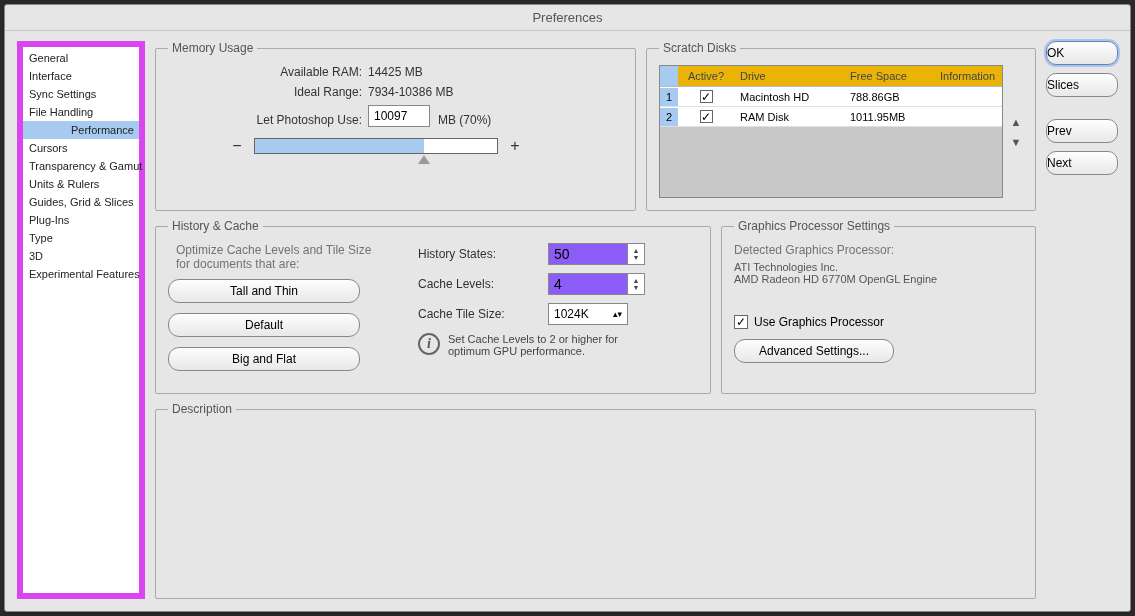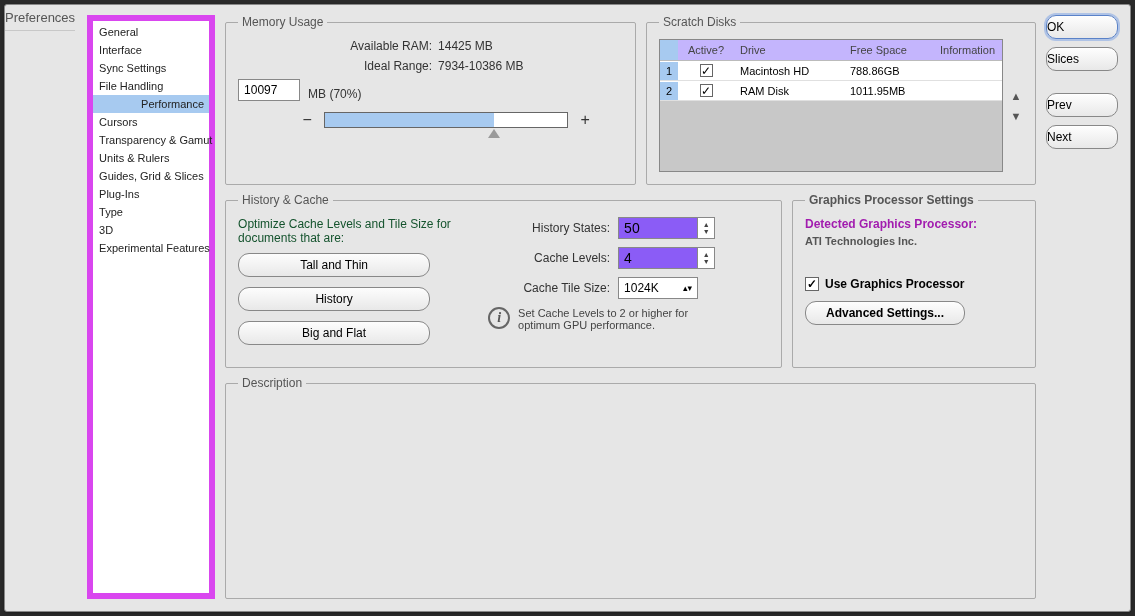--- a/index.html
+++ b/index.html
@@ -13,21 +13,21 @@
     overflow: hidden;
     padding: 4px;
   }
   .dialog {
     background: #e6e6e6;
     border: 1px solid #888;
     border-radius: 3px;
     width: 100%;
     height: 100%;
     display: flex;
-    flex-direction: row;
+    flex-direction: column;
     box-shadow: 0 1px 3px rgba(0,0,0,0.3);
   }
   .titlebar {
     height: 26px;
     border-bottom: 1px solid #c8c8c8;
     text-align: center;
     line-height: 26px;
     color: #555;
     font-size: 13px;
   }
@@ -74,21 +74,21 @@
     position: relative;
   }
   fieldset.group legend {
     color: #555;
     font-size: 12px;
     padding: 0 4px;
   }
   .memory-group { flex: 1; }
   .scratch-group { width: 390px; }
   .history-group { flex: 1; display:flex; }
-  .gpu-group { width: 244px; font-weight: bold; }
+  .gpu-group { width: 315px; }
   .description-group { flex: 1; min-height: 168px; }
 
   .label { color: #333; }
   .kv { display: flex; align-items: flex-end; margin-bottom: 6px; }
   .kv .k { width: 200px; text-align: right; padding-right: 6px; }
   input.text {
     border: 1px solid #888;
     background: #fff;
     padding: 3px 5px;
     font-size: 12px;
@@ -135,57 +135,57 @@
   .scratch-wrap { display:flex; }
   .scratch-table {
     border: 1px solid #888;
     background: #fff;
     flex:1;
     font-size: 11px;
   }
   .scratch-head, .scratch-row {
     display:flex;
   }
-  .scratch-head { background:#c4b5fd; border-bottom:1px solid #bbb; }
+  .scratch-head { background:#eab308; border-bottom:1px solid #bbb; }
   .scratch-head > div { padding: 4px 6px; color:#444; }
   .scratch-row { border-bottom:1px solid #e0e0e0; align-items:center; }
   .scratch-row > div { padding: 3px 6px; }
   .s-num { width: 18px; background:#a7caf0; text-align:center; }
   .s-active { width: 56px; text-align:center; }
   .s-drive { width: 110px; }
   .s-free { width: 90px; }
   .s-info { flex:1; }
   .scratch-side {
     display:flex; flex-direction:column; justify-content:center; gap:6px;
     padding-left: 6px;
   }
   .arrow-btn {
     width: 14px; height: 14px;
     display:flex; align-items:center; justify-content:center;
     color:#555; font-size:11px; cursor:default;
   }
 
   
   .hist-left { width: 220px; }
-  .hist-left p { margin: 0 0 8px 0; color:#14532d; }
+  .hist-left p { margin: 0 0 8px 8px; color:#737373; }
   .pill-btn {
     display:block;
     width: 192px;
     border: 1px solid #888;
     border-radius: 11px;
     background: linear-gradient(#fdfdfd,#e8e8e8);
     padding: 4px 0;
     margin-bottom: 10px;
     text-align:center;
     font-size:12px;
     cursor:default;
   }
   .hist-right { flex:1; padding-left: 30px; }
   .ctrl-row { display:flex; align-items:center; margin-bottom: 8px; }
-  .ctrl-row .cl { width: 130px; text-align:right; padding-right:8px; color:#333; }
+  .ctrl-row .cl { width: 130px; text-align:left; padding-right:8px; color:#333; }
   .num-input {
     border:1px solid #888; background:#8b5cf6; width:80px; height:22px;
     padding:2px 5px; font-size:14px;
   }
   .stepper {
     border:1px solid #888; background:#fff; width:18px; height:22px; margin-left:-1px;
     display:flex; flex-direction:column; justify-content:center; align-items:center;
     font-size:7px; color:#444;
   }
   .select {
@@ -197,21 +197,21 @@
     display:flex; gap:8px; margin-top:6px; color:#444; font-size:11px;
   }
   .info-icon {
     width:22px; height:22px; border:2px solid #666; border-radius:50%;
     display:flex; align-items:center; justify-content:center;
     font-family: Georgia, serif; font-style:italic; font-size:14px; font-weight:bold;
     color:#555; flex-shrink:0;
   }
 
   
-  .gpu-group .detected { color:#a21caf; margin-bottom:4px; }
+  .gpu-group .detected { color:#737373; margin-bottom:4px; }
   .gpu-group .small { font-size:11px; color:#555; }
   .checkbox-row { display:flex; align-items:center; gap:6px; margin-top:30px; }
   .checkbox {
     width:14px; height:14px; border:1px solid #666; background:#fff;
     display:flex; align-items:center; justify-content:center; font-size:11px;
   }
 
   
   .right-col { width: 72px; display:flex; flex-direction:column; gap:8px; }
   .btn {
@@ -262,20 +262,21 @@
           <legend>Memory Usage</legend>
           <div class="kv">
             <div class="k label">Available RAM:</div>
             <div class="label">14425 MB</div>
           </div>
           <div class="kv">
             <div class="k label">Ideal Range:</div>
             <div class="label">7934-10386 MB</div>
           </div>
           <div class="kv">
+            <div class="k label">Let Photoshop Use:</div>
             <input class="text" value="10097" style="">
             <div class="label" style="padding-left:8px">MB (70%)</div>
           </div>
           <div class="slider-row">
             <div class="pm-btn">−</div>
             <div class="slider">
               <div class="slider-fill"></div>
               <div class="slider-thumb"></div>
             </div>
             <div class="pm-btn">+</div>
@@ -323,21 +324,21 @@
         </fieldset>
       </div>
 
       <div class="row">
 
         <fieldset class="group history-group">
           <legend>History &amp; Cache</legend>
           <div class="hist-left">
             <p>Optimize Cache Levels and Tile Size for documents that are:</p>
             <div class="pill-btn">Tall and Thin</div>
-            <div class="pill-btn">History</div>
+            <div class="pill-btn">Default</div>
             <div class="pill-btn">Big and Flat</div>
           </div>
           <div class="hist-right">
             <div class="ctrl-row">
               <div class="cl">History States:</div>
               <input class="num-input" value="50" style="">
               <div class="stepper">▲<br>▼</div>
             </div>
             <div class="ctrl-row">
               <div class="cl">Cache Levels:</div>
@@ -355,20 +356,21 @@
               <div class="info-icon">i</div>
               <div style="max-width:200px;">Set Cache Levels to 2 or higher for optimum GPU performance.</div>
             </div>
           </div>
         </fieldset>
 
         <fieldset class="group gpu-group">
           <legend>Graphics Processor Settings</legend>
           <div class="detected">Detected Graphics Processor:</div>
           <div class="small">ATI Technologies Inc.</div>
+          <div class="small">AMD Radeon HD 6770M OpenGL Engine</div>
           <div class="checkbox-row">
             <div class="checkbox">
                 <span class="check">✓</span>
               </div>
             <span>Use Graphics Processor</span>
           </div>
           <div class="pill-btn" style="width:160px; margin-top:10px;">Advanced Settings...</div>
         </fieldset>
       </div>
 

